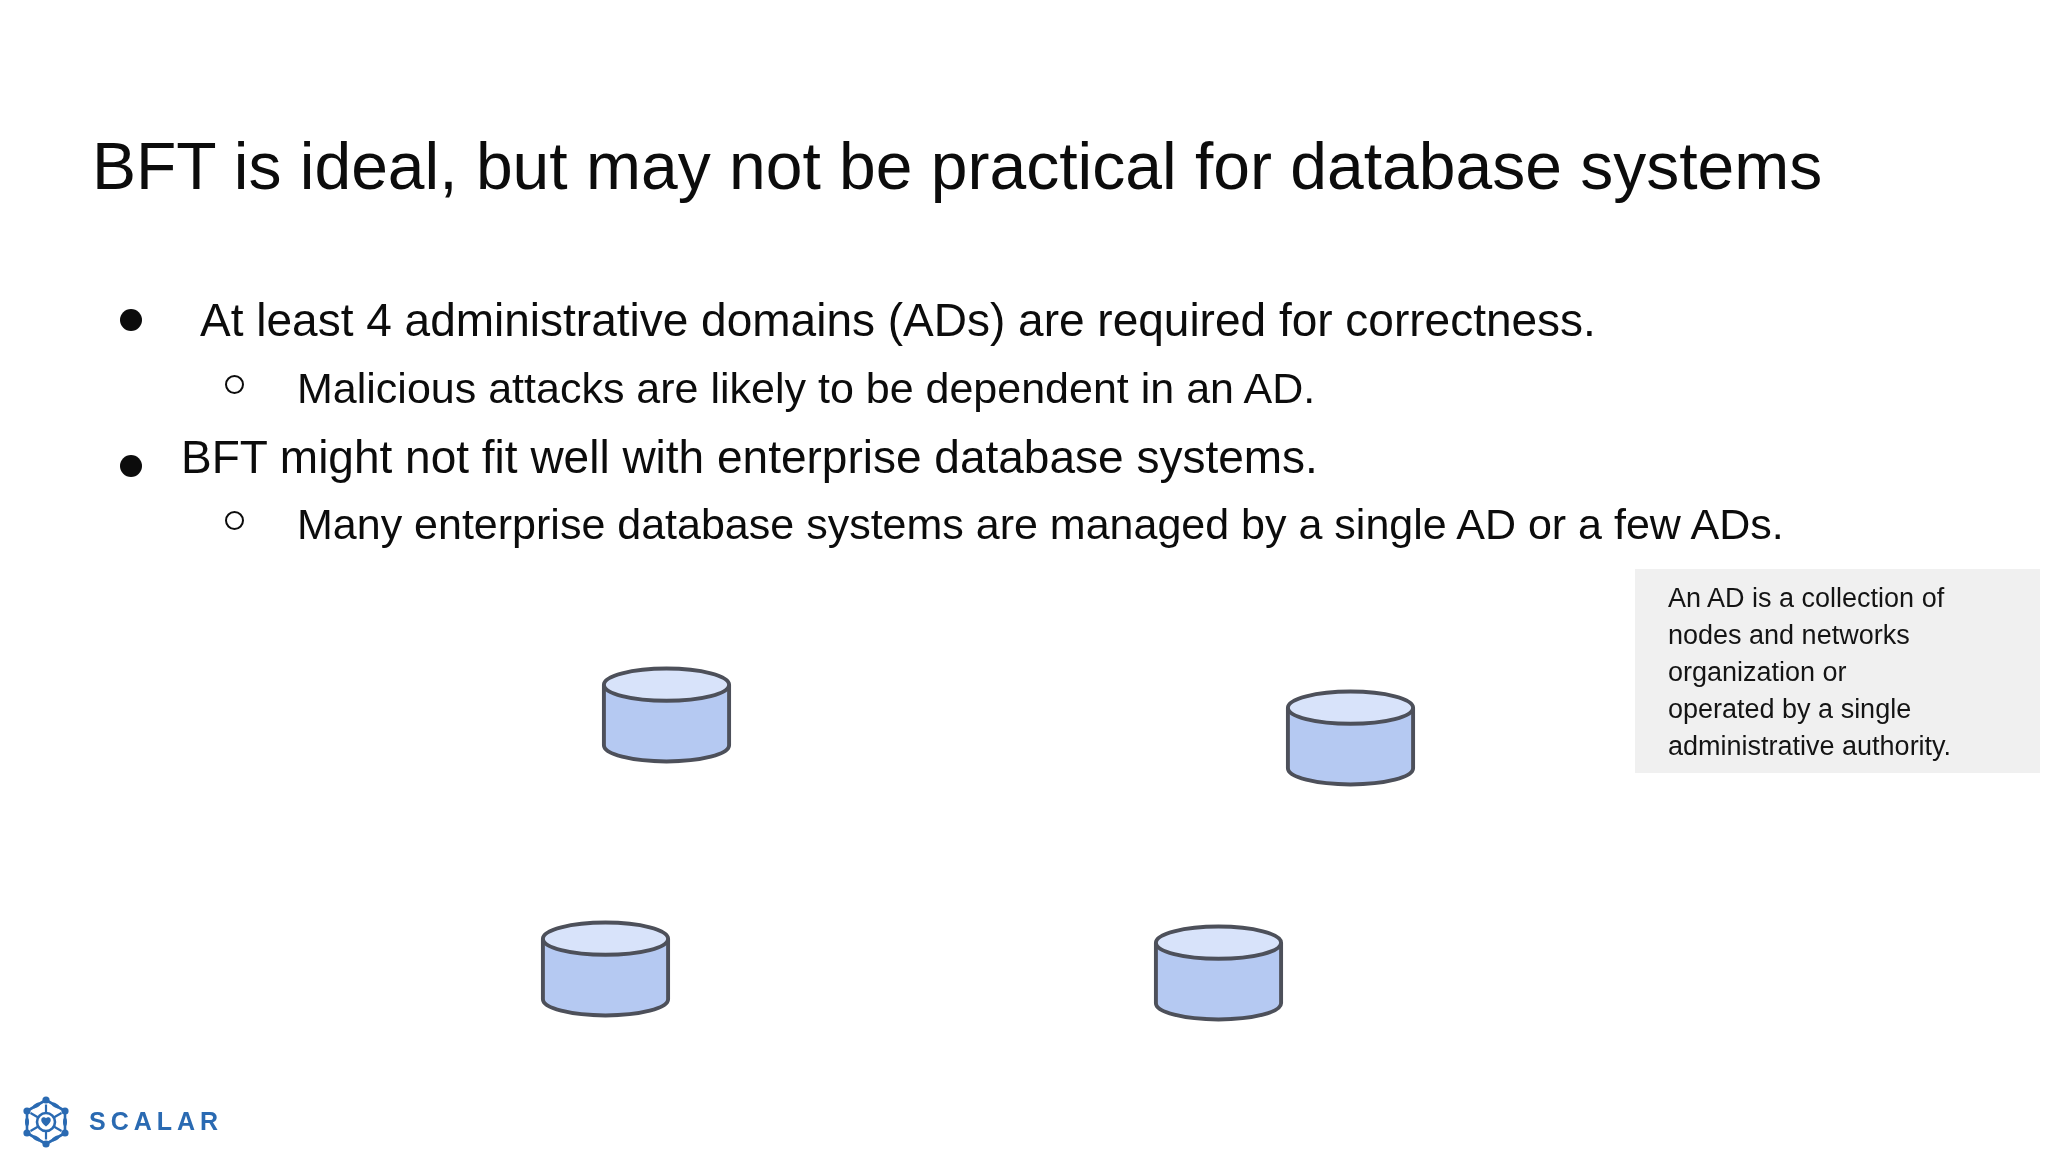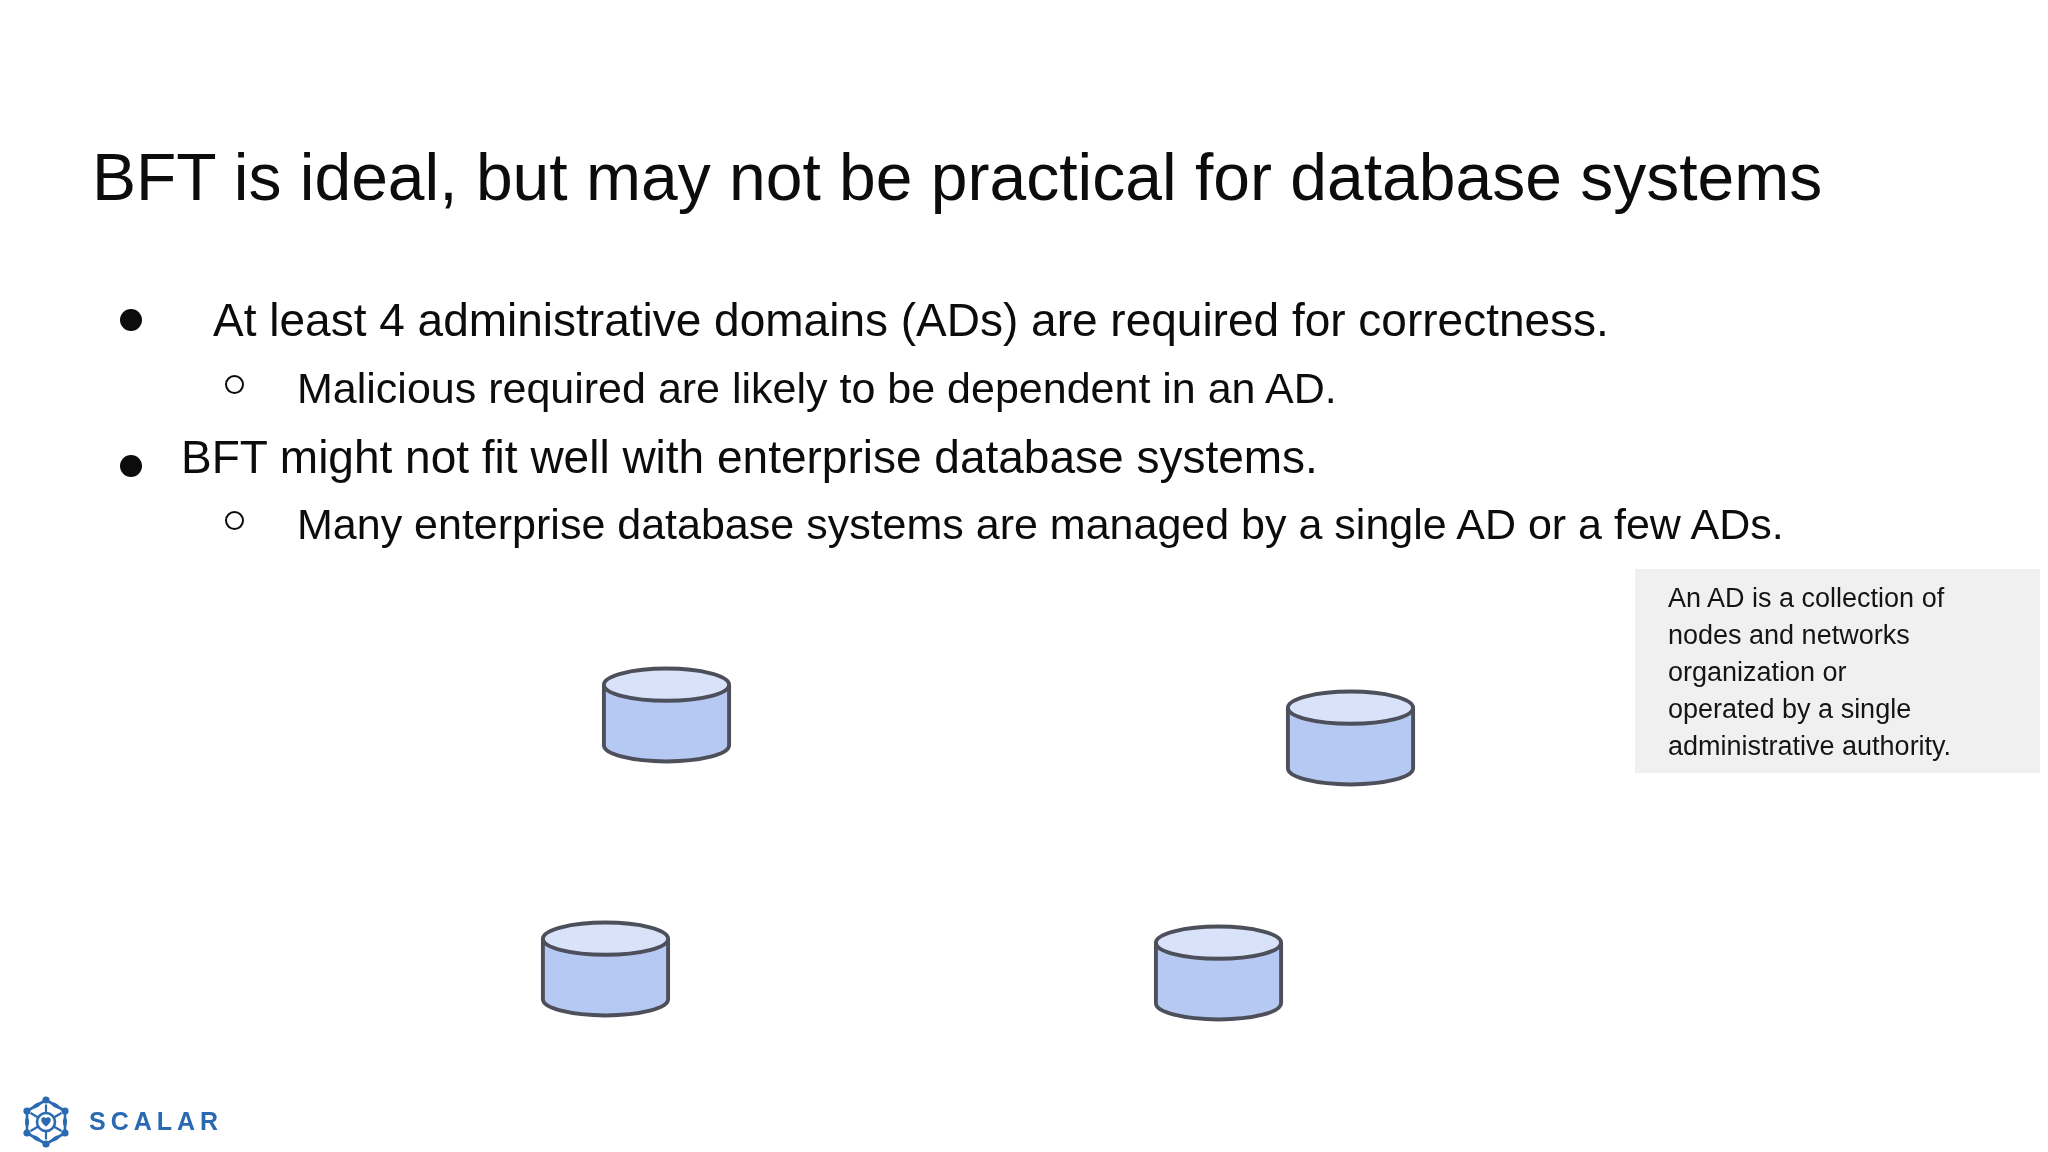--- a/index.html
+++ b/index.html
@@ -12,21 +12,20 @@
     overflow: hidden;
   }
   .slide { position: absolute; inset: 0; }
 
   .title {
     position: absolute;
     left: 92px; top: 130px;
     font-size: 66px; line-height: 1.1;
     color: #0c0c0c;
     white-space: nowrap;
-    margin-top: 11px;
   }
 
   .bullet-text {
     position: absolute;
     font-size: 46px; line-height: 1.15;
     white-space: nowrap; color: #0c0c0c;
   }
   .bullet-text.sub { font-size: 43px; }
 
   .dot {
@@ -72,22 +71,22 @@
 
 <div class="slide">
 
   <div class="title">BFT is ideal, but may not be practical for database systems</div>
 
   <span class="dot" style="left:120px; top:309px;"></span>
   <span class="circle" style="left:225px; top:375px;"></span>
   <span class="dot" style="left:120px; top:455px;"></span>
   <span class="circle" style="left:225px; top:511px;"></span>
 
-  <div class="bullet-text" style="left:213px; top:294px;">At least 4 administrative domains (ADs) are required for correctness.</div>
-  <div class="bullet-text sub" style="left:297px; top:364px;">Malicious required are likely to be dependent in an AD.</div>
+  <div class="bullet-text" style="left:200px; top:294px;">At least 4 administrative domains (ADs) are required for correctness.</div>
+  <div class="bullet-text sub" style="left:297px; top:364px;">Malicious attacks are likely to be dependent in an AD.</div>
   <div class="bullet-text" style="left:181px; top:431px;">BFT might not fit well with enterprise database systems.</div>
   <div class="bullet-text sub" style="left:297px; top:500px;text-align:right;">Many enterprise database systems are managed by a single AD or a few ADs.</div>
 
   <div class="note-box">
     <div class="note-line">An AD is a collection of</div>
     <div class="note-line">nodes and networks</div>
     <div class="note-line">organization or</div>
     <div class="note-line">operated by a single</div>
     <div class="note-line">administrative authority.</div>
   </div>

